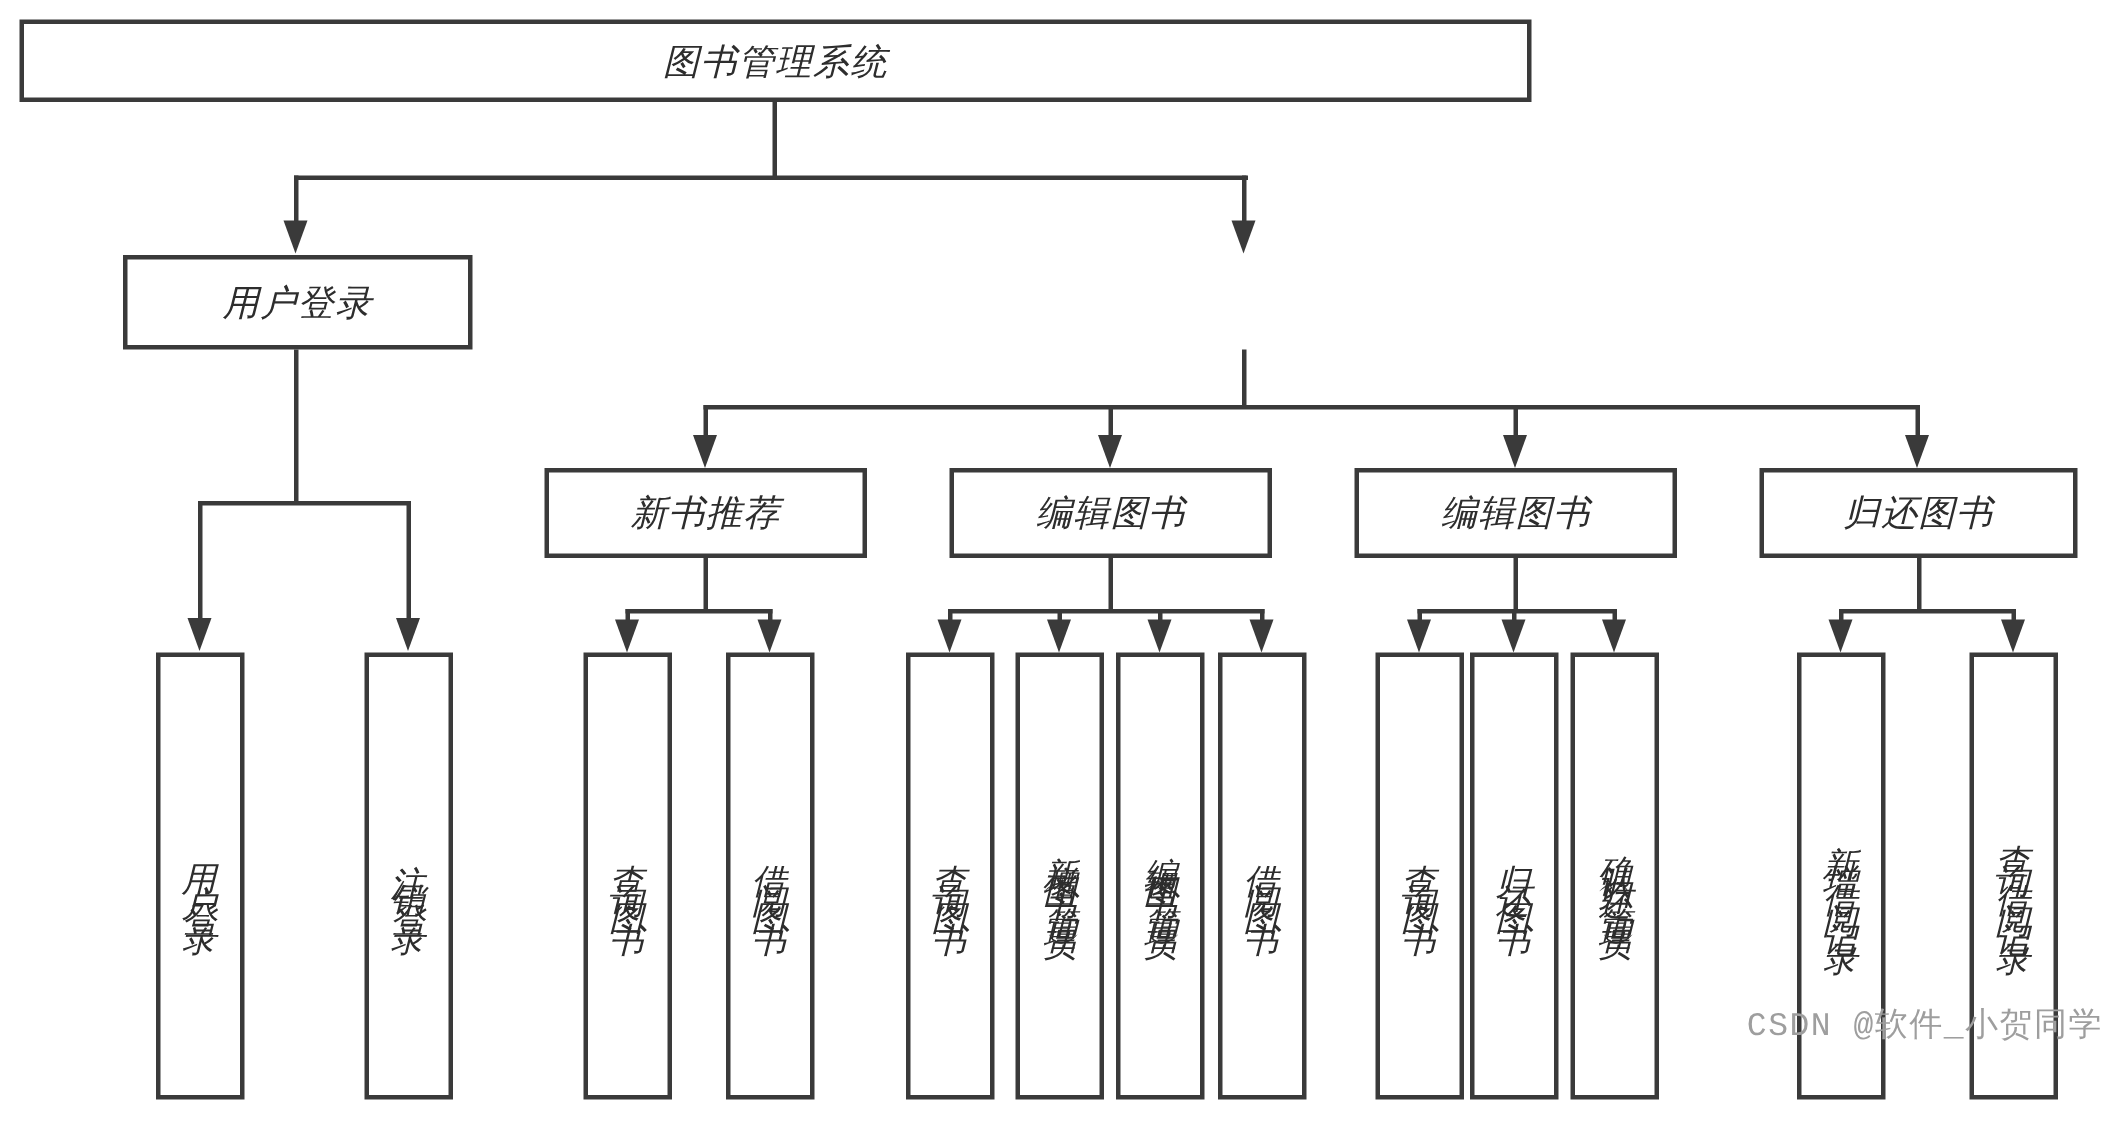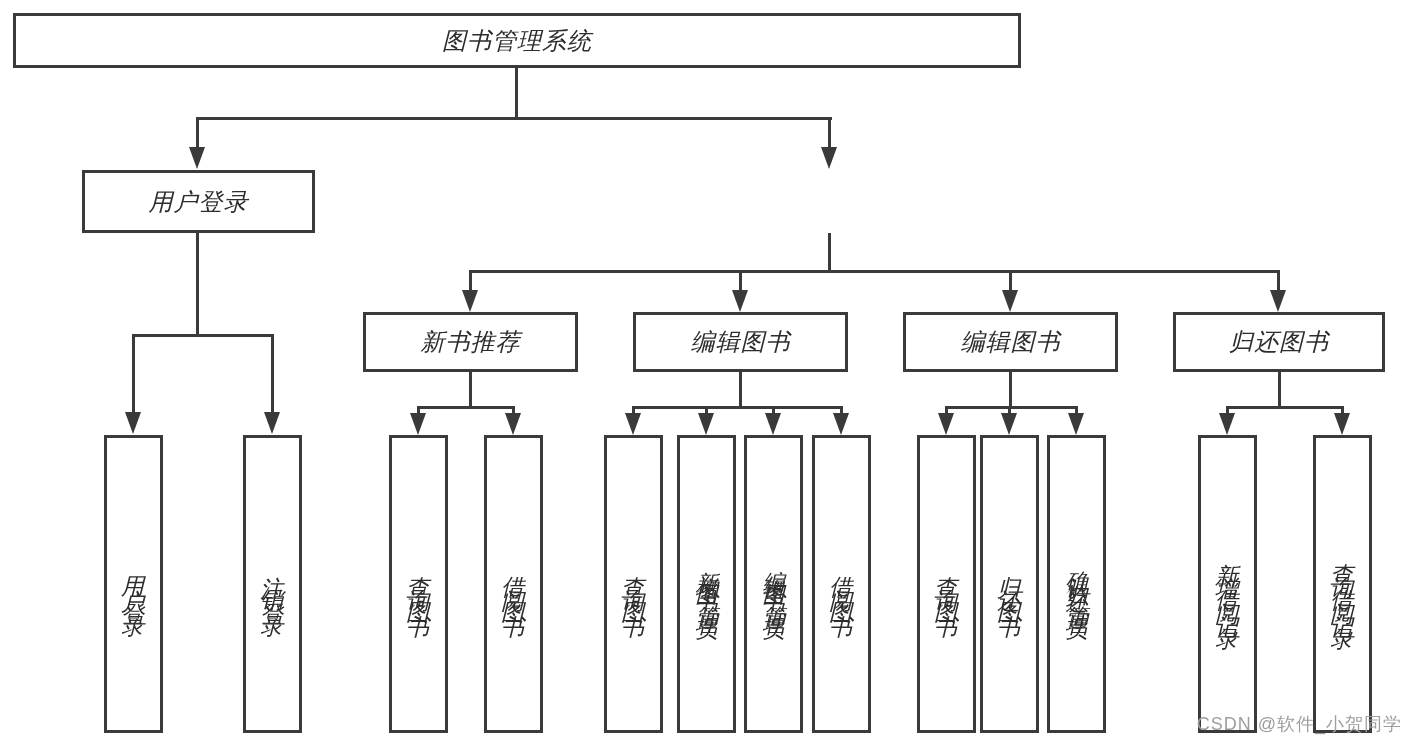--- a/index.html
+++ b/index.html
@@ -42,26 +42,27 @@
   .vline{width:3px;}
   .arrow{
     position:absolute;
     width:0;height:0;
     border-left:8px solid transparent;
     border-right:8px solid transparent;
     border-top:22px solid var(--line,#3a3a3a);
   }
   .watermark{
     position:absolute;
-    top:712px;
+    top:668px;
     right:3px;
-    font-size:18px;
+    font-size:22px;
     color:var(--watermark,#9e9e9e);
     letter-spacing:1px;
     z-index:5;
+    font-family:Liberation Mono, monospace;
   }
 </style>
 </head>
 <body>
 
 <div class="canvas">
 
   <div class="box" style="left:13px;top:13px;width:1008px;height:55px;">
     <span class="lbl">图书管理系统</span>
   </div>

